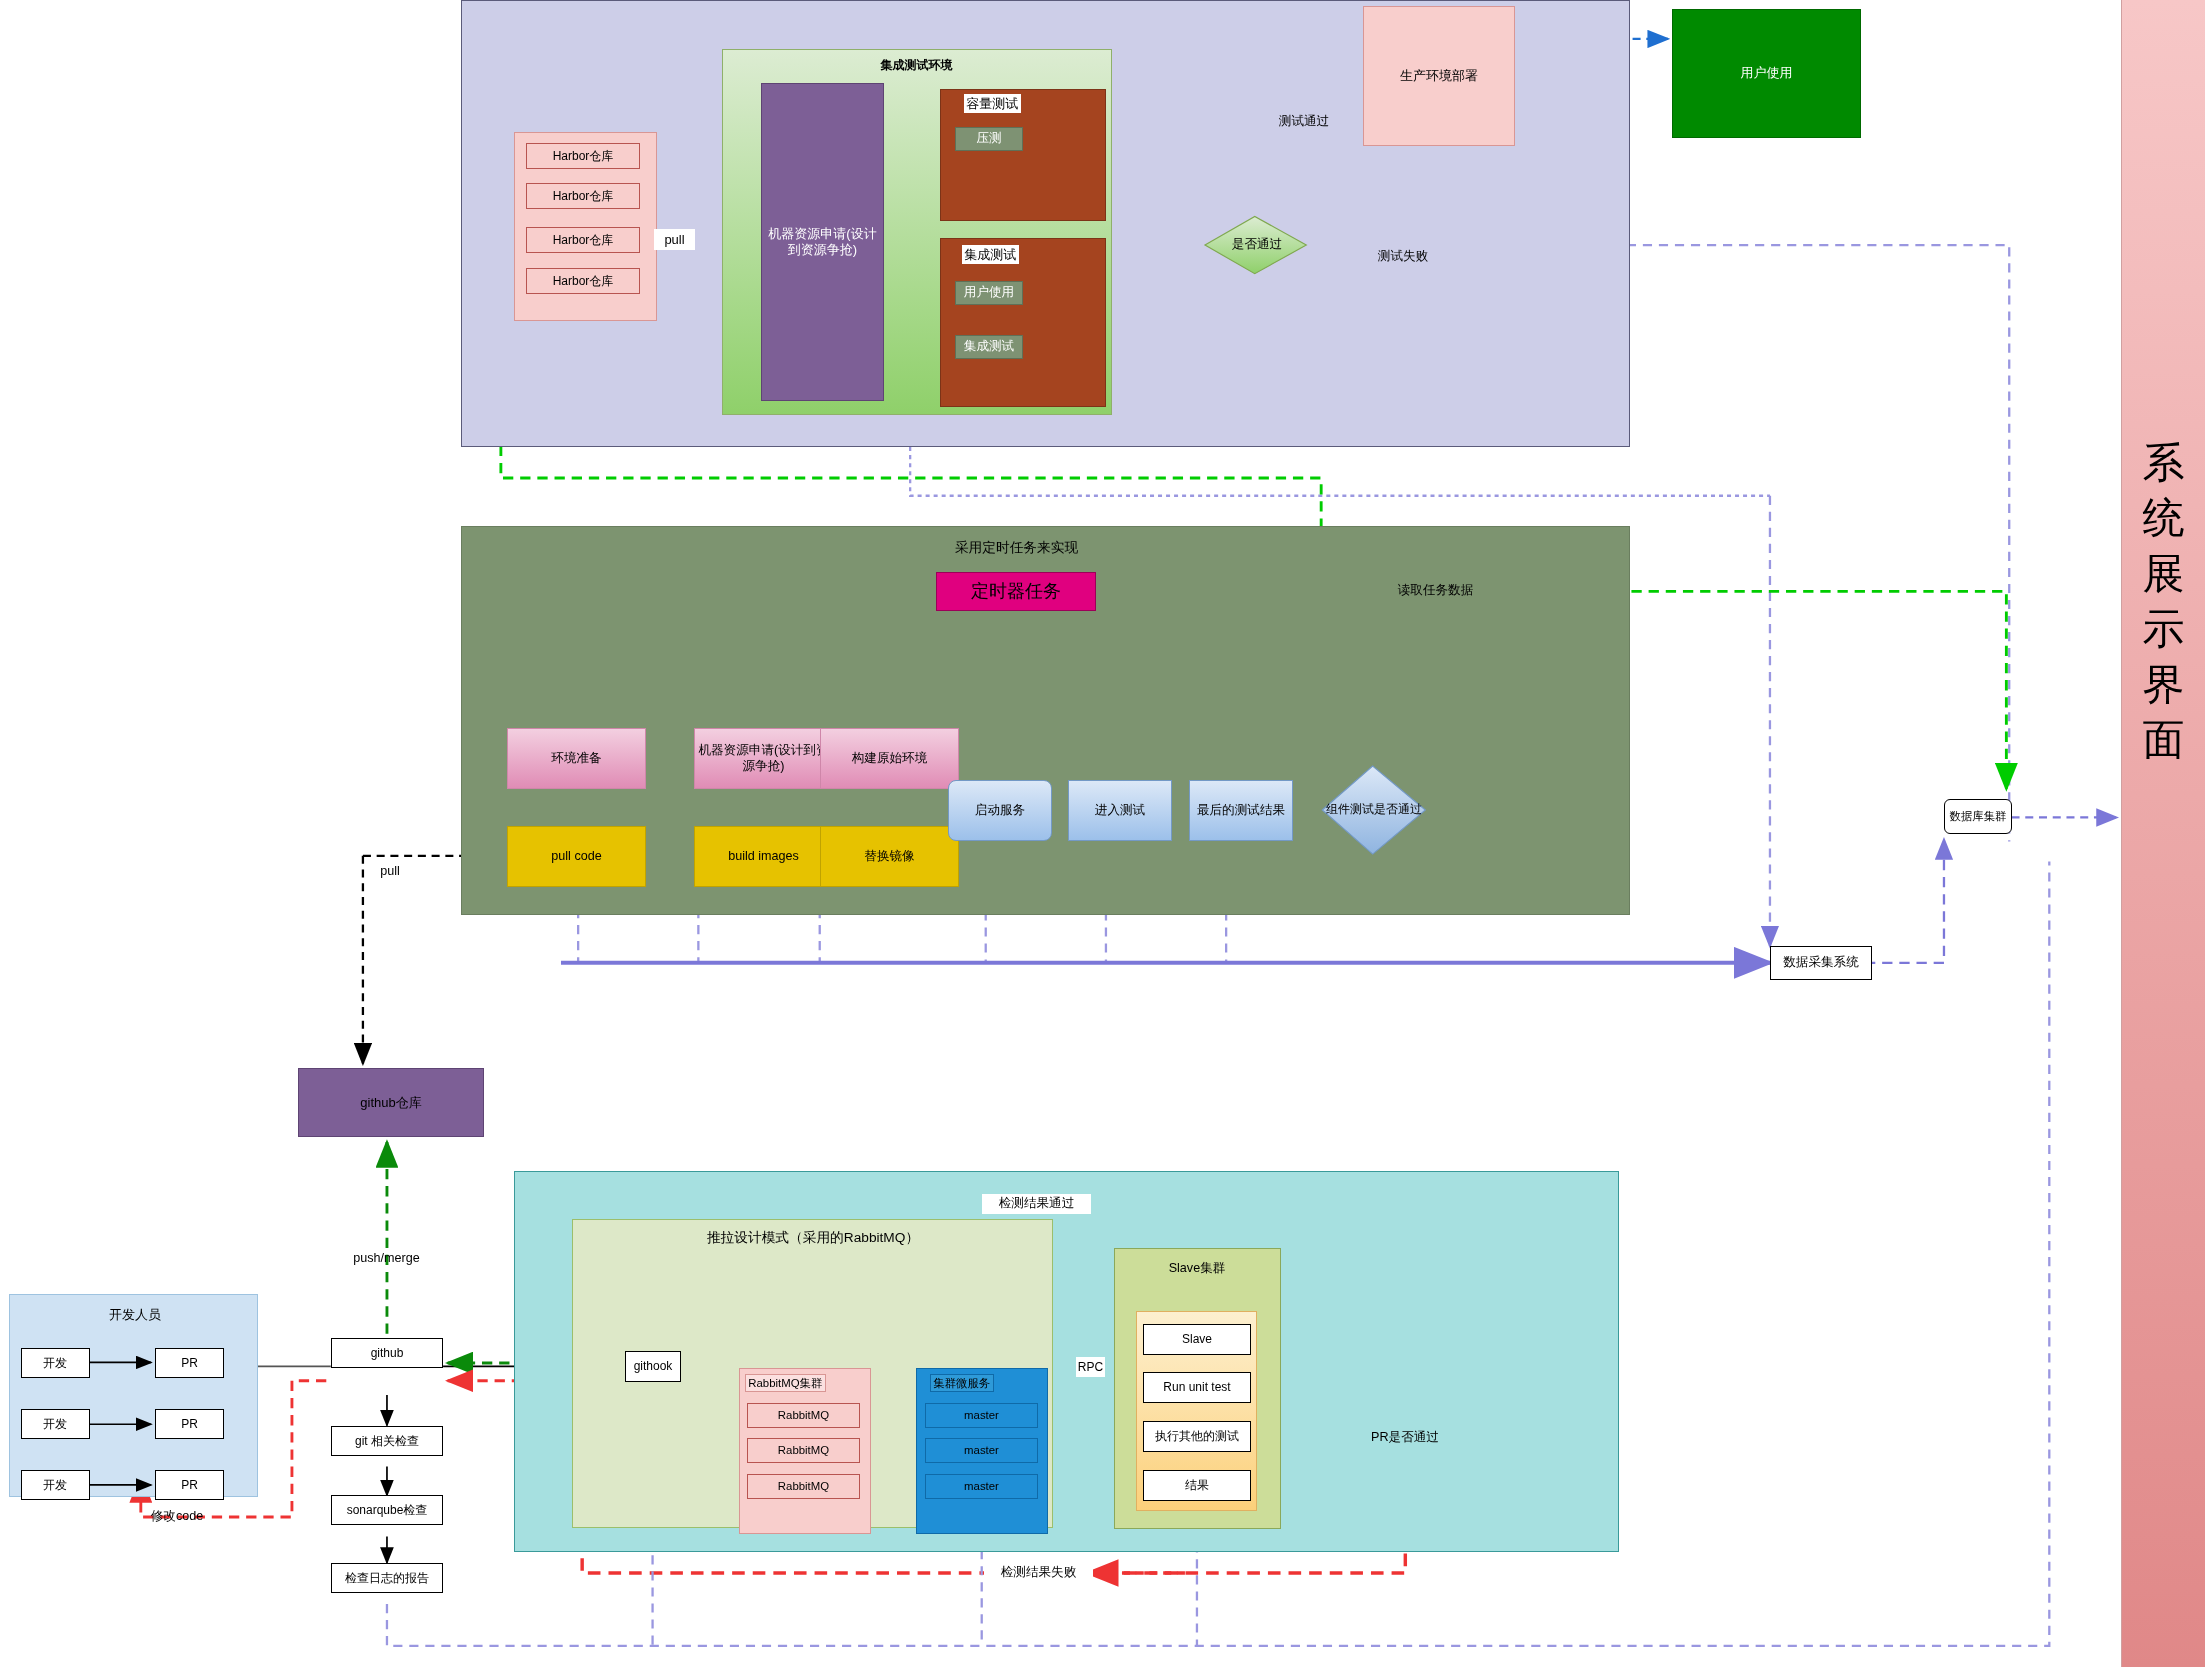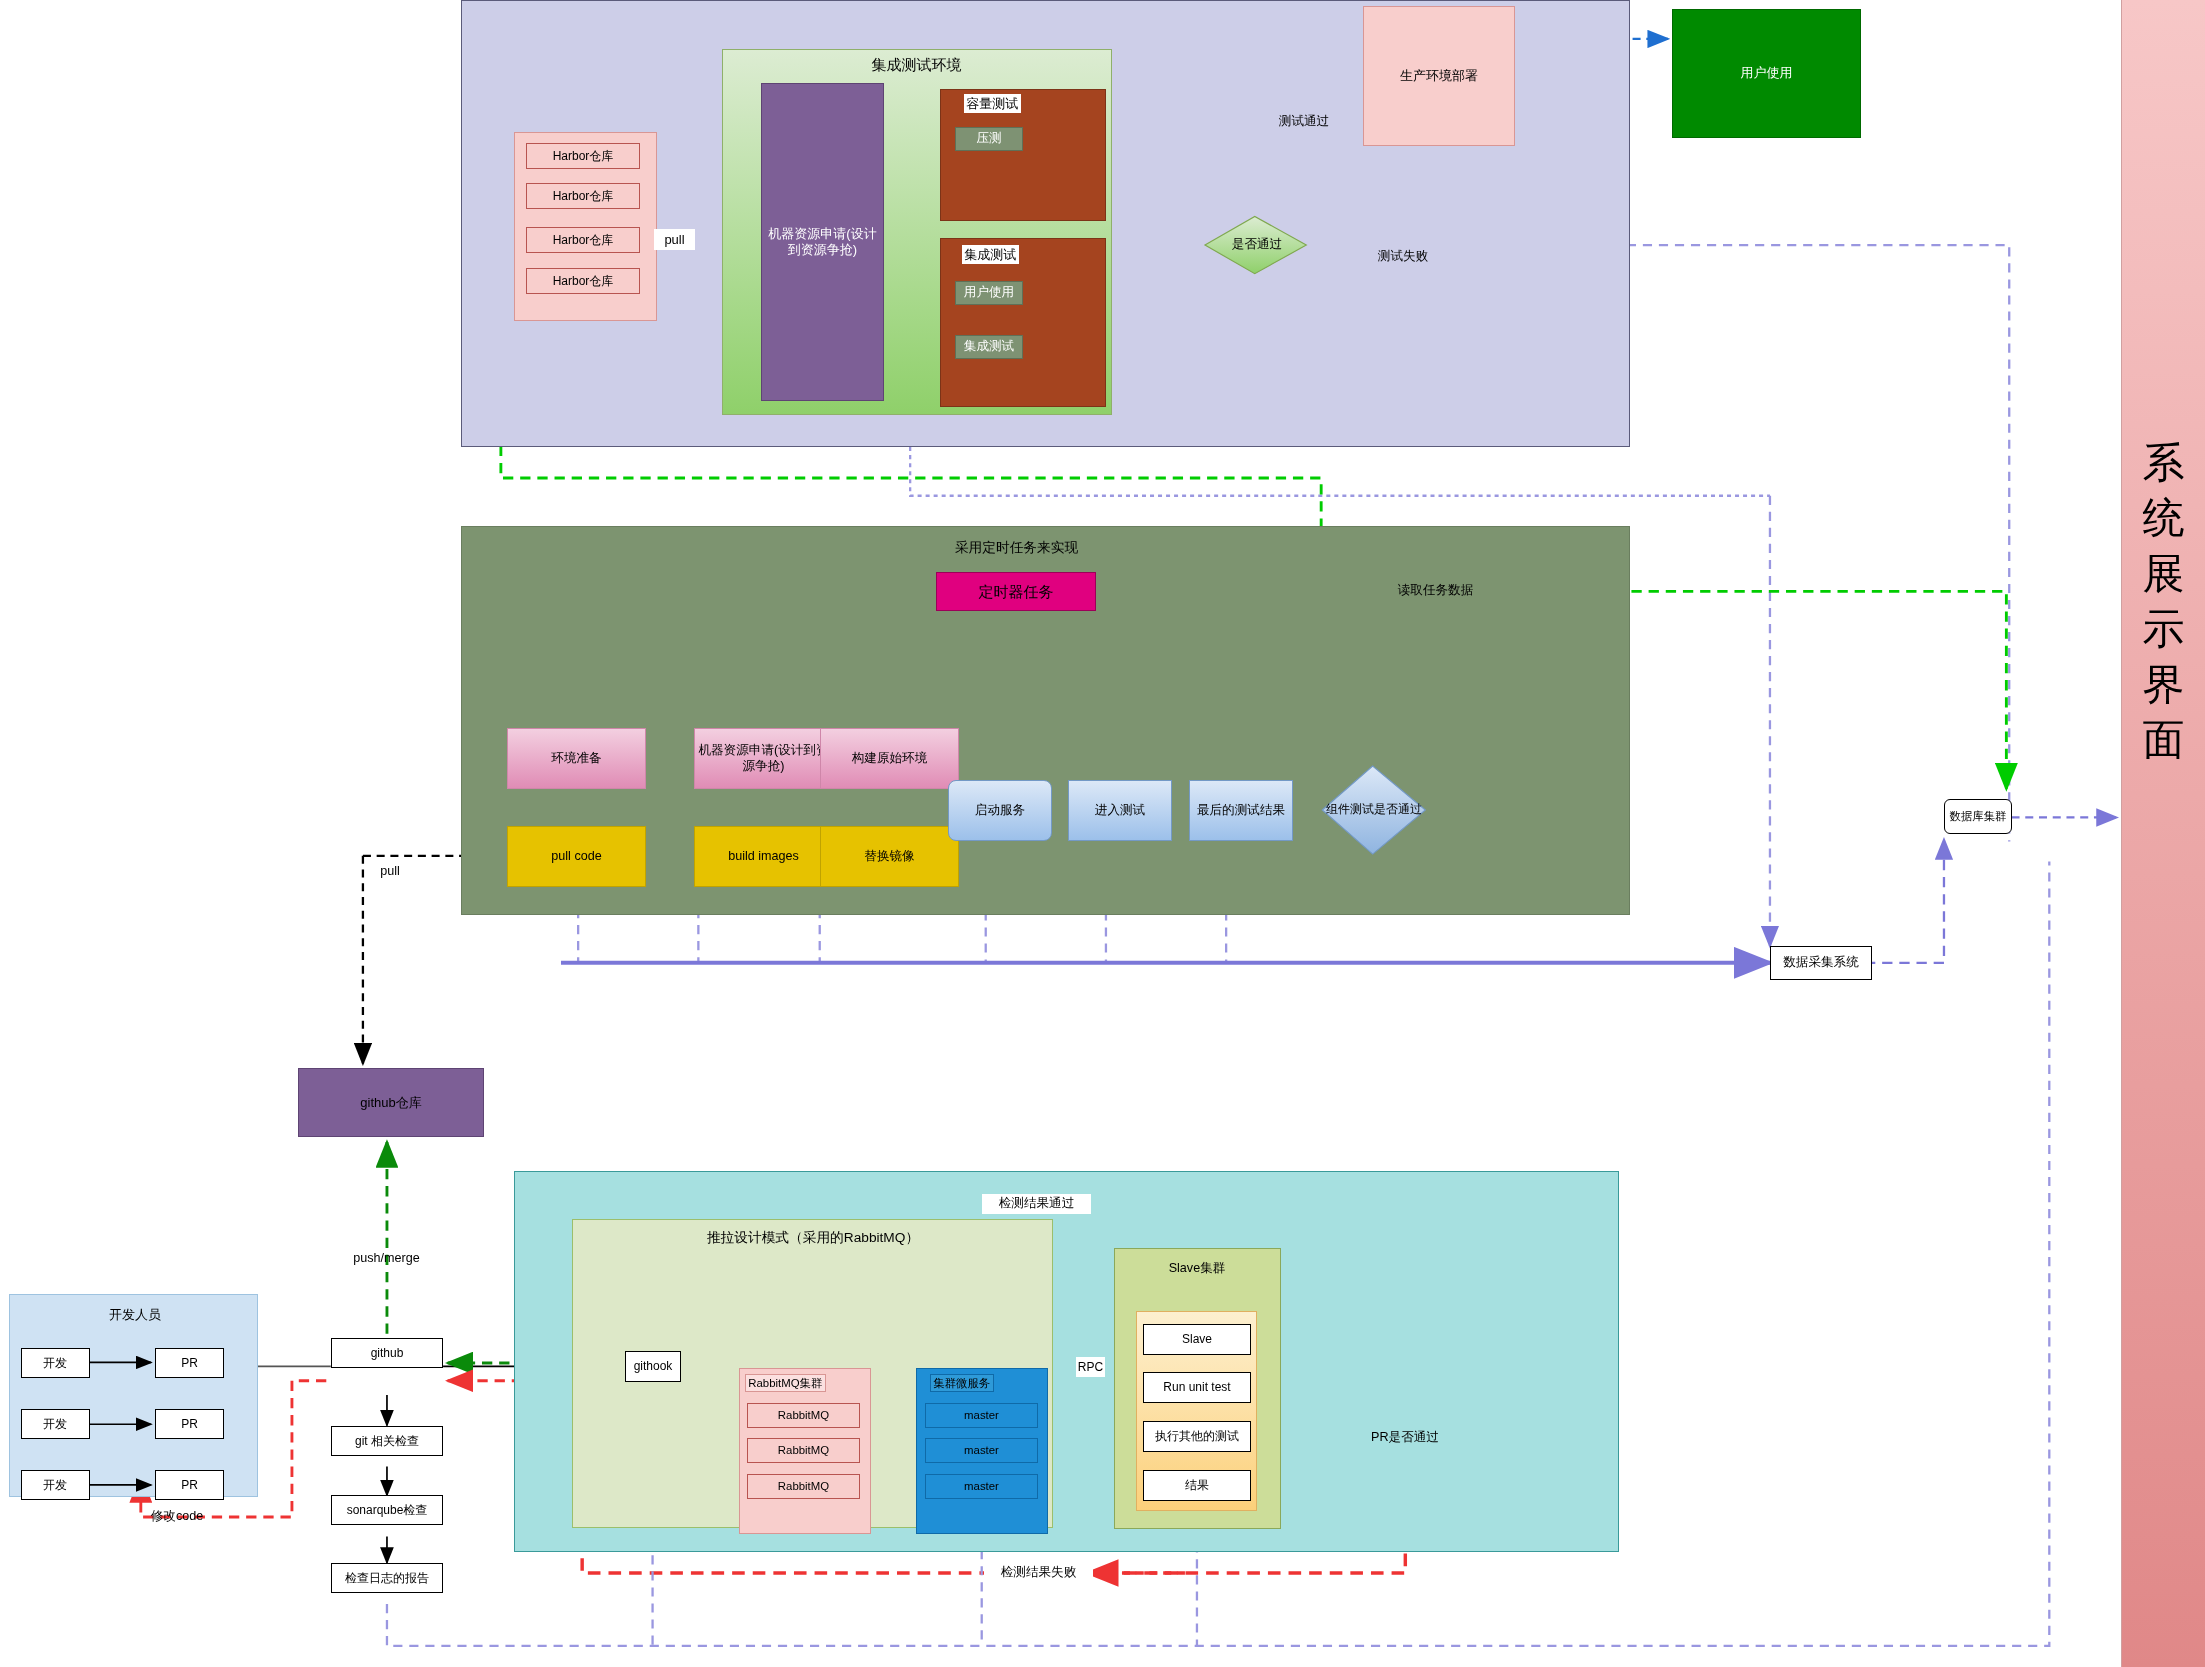--- a/index.html
+++ b/index.html
@@ -28,21 +28,21 @@
   #grp-dev{left:8.6px;top:1294px;width:249px;height:203px;background:#cfe2f3;border:0.6px solid #9ec3e0;}
 
   
   .harbor-item{background:#f8cecc;border:0.6px solid #b85450;font-size:12px;color:#000;}
   .mach-top{left:761px;top:83px;width:123px;height:318px;background:#7d5f96;border:0.6px solid #5e4473;color:#fff;font-size:13px;}
   .testcell{background:#7e9273;border:0.6px solid #5f7057;color:#fff;font-size:12.6px;}
   .grouphdr{position:absolute;background:#fff;color:#000;font-size:13px;padding:0.6px 2.3px;white-space:nowrap;}
   .prod-deploy{left:1363px;top:5.7px;width:152px;height:140px;background:#f8cecc;border:0.6px solid #d99694;font-size:13px;}
   .user-use{left:1672px;top:8.6px;width:189px;height:129px;background:#008a00;border:0.6px solid #006900;color:#fff;font-size:13px;}
 
-  .timer{left:936px;top:572px;width:160px;height:39px;background:#e0007f;border:0.6px solid #9c0058;color:#000;font-size:15px;}
+  .timer{left:936px;top:572px;width:160px;height:39px;background:#e0007f;border:0.6px solid #9c0058;color:#000;font-size:18px;}
   .jenkins{left:507px;top:641px;width:1045px;height:46px;background:#ee1111;border:0.6px solid #c00000;color:#000;font-size:13px;}
   .pinkstage{background:linear-gradient(to bottom,#f3cfe0,#e08cb5);border:0.6px solid #cf86a9;color:#000;font-size:12.6px;}
   .yellowstage{background:#e6c200;border:0.6px solid #c0a300;color:#000;font-size:12.6px;}
   .bluestage{background:linear-gradient(to bottom,#dce8f7,#9cc0ea);border:0.6px solid #7399c6;color:#000;font-size:12.6px;}
   .plainbox{background:#fff;border:0.6px solid #000;color:#000;font-size:12px;}
   .github-repo{left:298px;top:1068px;width:186px;height:69px;background:#7d5f96;border:0.6px solid #5e4473;color:#000;font-size:13px;}
 
   .rmq-item{background:#f8cecc;border:0.6px solid #b85450;font-size:11.4px;color:#000;}
   .ms-item{background:#1f8fd6;border:0.6px solid #0f6aa8;font-size:11.4px;color:#000;}
 
@@ -185,21 +185,21 @@
 
   <div class="box" id="grp-harbor"></div>
   <div class="box harbor-item" style="left:526px;top:143px;width:114px;height:26px;">Harbor仓库</div>
   <div class="box harbor-item" style="left:526px;top:183px;width:114px;height:26px;">Harbor仓库</div>
   <div class="box harbor-item" style="left:526px;top:227px;width:114px;height:26px;">Harbor仓库</div>
   <div class="box harbor-item" style="left:526px;top:268px;width:114px;height:26px;">Harbor仓库</div>
 
   <div class="lbl edgelabel boxed" style="left:654px;top:229px;width:41px;height:20.6px;font-size:13px;">pull</div>
 
   <div class="box" id="grp-ite"></div>
-  <div class="lbl" style="left:848px;top:56px;width:137px;height:19.5px;font-size:15px;color:#000;">集成测试环境</div>
+  <div class="lbl" style="left:848px;top:56px;width:137px;height:19.5px;font-size:12px;color:#000;font-weight:bold;">集成测试环境</div>
 
   <div class="box mach-top">机器资源申请(设计到资源争抢)</div>
 
   <div class="box" id="grp-cap"></div>
   <div class="grouphdr" style="left:964px;top:94px;">容量测试</div>
   <div class="box testcell" style="left:955px;top:127px;width:68px;height:24px;">压测</div>
 
   <div class="box" id="grp-int"></div>
   <div class="grouphdr" style="left:962px;top:245px;">集成测试</div>
   <div class="box testcell" style="left:955px;top:281px;width:68px;height:24px;">用户使用</div>

